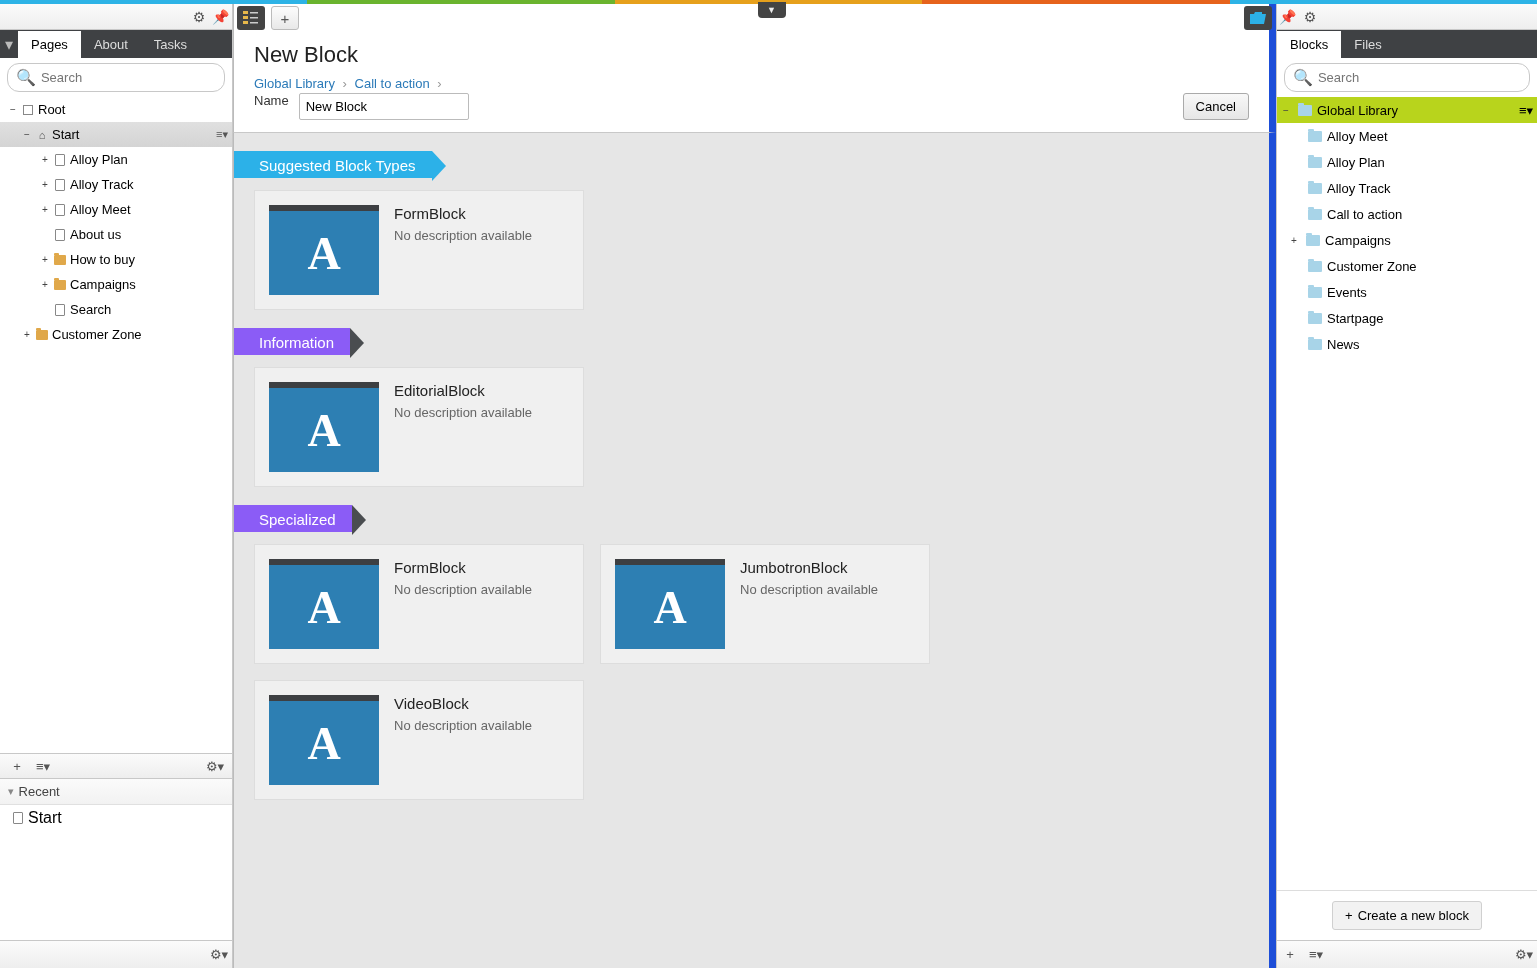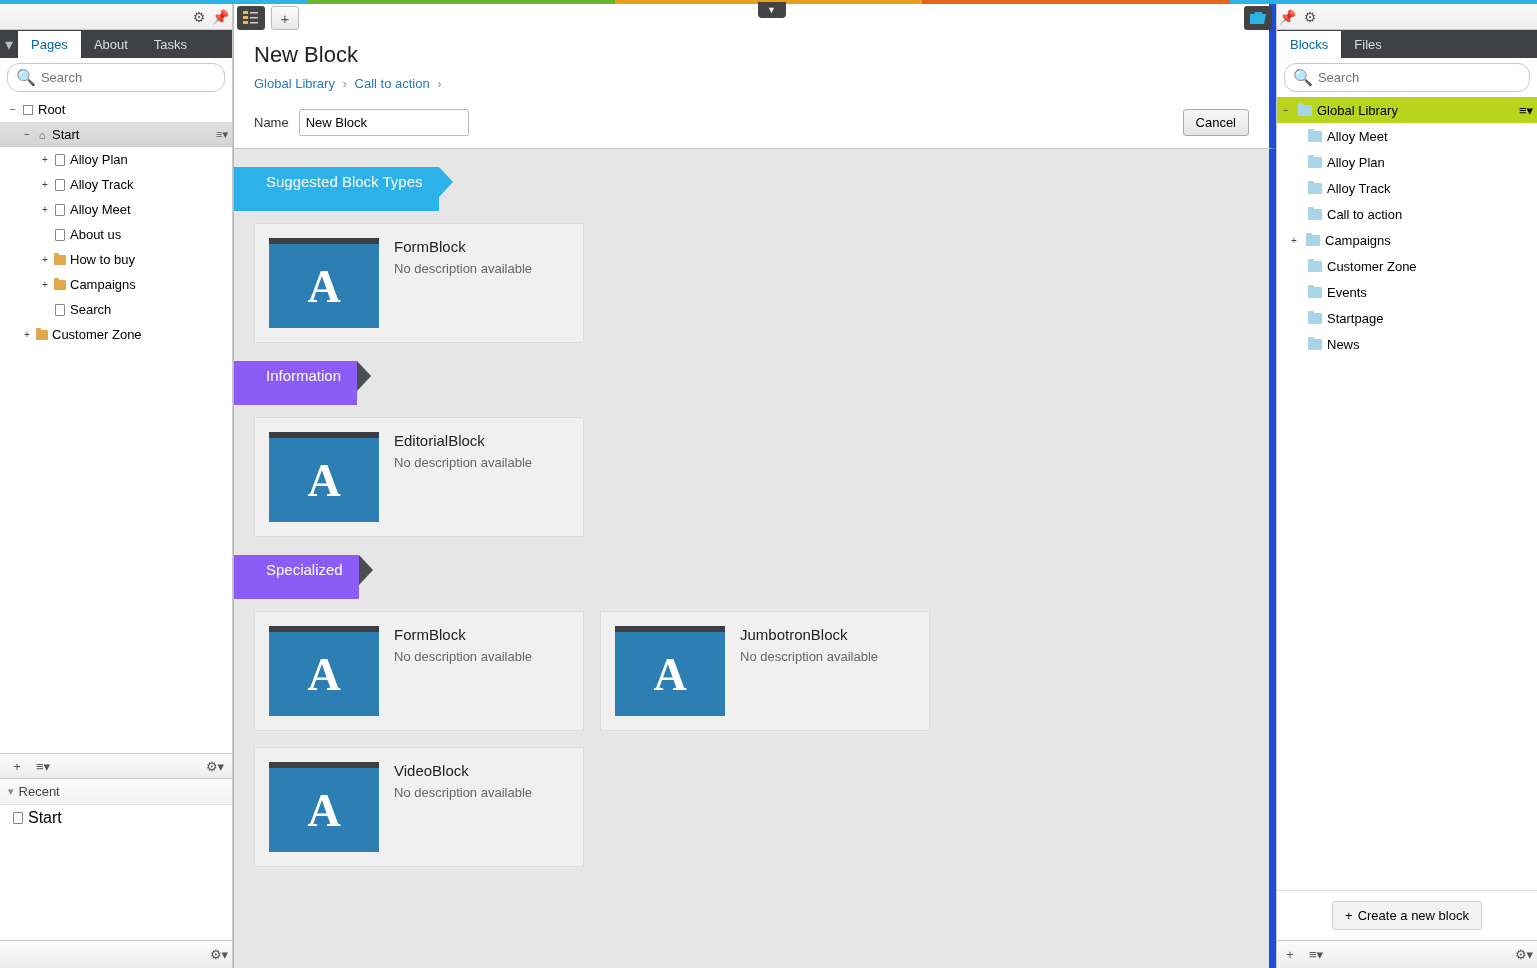--- a/index.html
+++ b/index.html
@@ -9,21 +9,21 @@
 .top-strip div { flex: 1; }
 
 .app { flex: 1; display: flex; position: relative; min-height: 0; }
 
 
 .left-panel { width: 233px; display: flex; flex-direction: column; border-right: 1px solid #c8c8c8; }
 .panel-toolbar { height: 26px; display: flex; align-items: center; justify-content: flex-end; background: linear-gradient(#fbfbfb,#eee); border-bottom: 1px solid #c8c8c8; }
 .panel-toolbar .icon-btn { width: 22px; height: 22px; display: flex; align-items:center; justify-content:center; font-size: 14px; color:#555; cursor:pointer; }
 .tabs { height: 28px; display: flex; background: #3f4144; }
 .tabs .tab { padding: 0 13px; display:flex; align-items:center; color:#ddd; font-size:13px; cursor:pointer; }
-.tabs .tab.active { background:#fff; color:#0369a1; border-top:1px solid #3f4144; }
+.tabs .tab.active { background:#fff; color:#000000; border-top:1px solid #3f4144; }
 .tabs .left-chev { color:#bbb; width:18px; display:flex; align-items:center; justify-content:center; cursor:pointer;}
 .search { padding: 5px 7px; }
 .search-wrap { display:flex; align-items:center; padding:4px 8px; border:1px solid #c8c8c8; border-radius:12px; background:#fff; }
 .search-wrap input { border:none; outline:none; font-size:13px; flex:1; background:transparent; }
 .tree { flex:1; overflow:auto; font-size:13px; }
 .tree-row { height:25px; display:flex; align-items:center; padding-left:8px; cursor:pointer; }
 .tree-row .exp { width:10px; font-size:10px; color:#444; display:inline-block; text-align:center; }
 .tree-row .ticn { width:14px; height:14px; margin:0 3px; display:inline-flex; align-items:center; justify-content:center; font-size:11px; }
 .tree-row.selected { background: linear-gradient(#e0e0e0,#d4d4d4); }
 .tree-row.selected .menu-hs { margin-left:auto; margin-right:4px; color:#555; font-size:11px; }
@@ -46,26 +46,26 @@
 .center-top-left{ display:flex; gap:6px; padding:2px 4px; }
 .top-btn { width:28px; height:24px; display:flex; align-items:center; justify-content:center; border-radius:3px; font-size:15px; cursor:pointer;}
 .top-btn.dark{background:#444;color:#eee;}
 .top-btn.light{background:linear-gradient(#fcfcfc,#e8e8e8);border:1px solid #bbb;color:#555;}
 .center-top-toggle{margin:0 auto;margin-top:-2px;width:28px;height:16px;background:#444;border-radius:0 0 4px 4px;display:flex;align-items:center;justify-content:center;color:#eee;font-size:9px;cursor:pointer;}
 .center-top-right{display:flex;padding:2px 4px;}
 .center-header{background:#fff;border-bottom:1px solid #c8c8c8;padding:16px 20px 12px;margin-top:0;}
 .center-header h1{font-size:22px;font-weight:normal;color:#222;margin-top:22px;}
 .bc{margin-top:8px;font-size:13px;color:#2b7ab8;}
 .bc span.sep{color:#999;margin:0 4px;}
-.name-row{display:flex;align-items:center;margin-top:18px;}
+.name-row{display:flex;align-items:flex-start;margin-top:2px;}
 .name-row label{font-size:13px;color:#333;margin-right:10px;}
 .name-row input{width:170px;padding:5px 6px;border:1px solid #bbb;border-radius:2px;font-size:13px;}
 .cancel-btn{margin-left:auto;padding:5px 12px;border:1px solid #aaa;border-radius:3px;background:linear-gradient(#f8f8f8,#e6e6e6);font-size:13px;cursor:pointer;}
 .content-scroll{flex:1;overflow:auto;padding-bottom:20px;position:relative;}
-.cat-ribbon{display:inline-block;height:44px;line-height:30px;color:#fff;font-size:15px;padding:0 16px 0 32px;margin:18px 0 12px 0;position:relative;}
+.cat-ribbon{display:inline-block;height:27px;line-height:30px;color:#fff;font-size:15px;padding:0 16px 0 25px;margin:18px 0 12px 0;position:relative;}
 .cat-ribbon::after{content:'';position:absolute;left:100%;top:0;border-top:15px solid transparent;border-bottom:15px solid transparent;border-left:14px solid var(--rc);}
 .cat-ribbon.blue{background:#2cb1e8;--rc:#2cb1e8;}
 .cat-ribbon.dark{background:#8b5cf6;--rc:#4a4d50;}
 .card-grid{display:flex;flex-wrap:wrap;gap:16px;padding:0 20px;}
 .card{width:330px;background:#f0f0f0;border:1px solid #ddd;padding:14px;display:flex;gap:15px;cursor:pointer;}
 .thumb{width:110px;height:90px;background:#2d7fb3;border-top:6px solid #3d3f42;display:flex;align-items:center;justify-content:center;color:#fff;font-size:46px;font-weight:bold;font-family:Georgia,serif;}
 .card-text h3{font-size:15px;color:#222;margin-bottom:6px;font-weight:normal;}
 .card-text p{font-size:13px;color:#666;}
 
 .center-borders{border-left:1px solid #bbb;border-right:7px solid #1d4ed8;}

